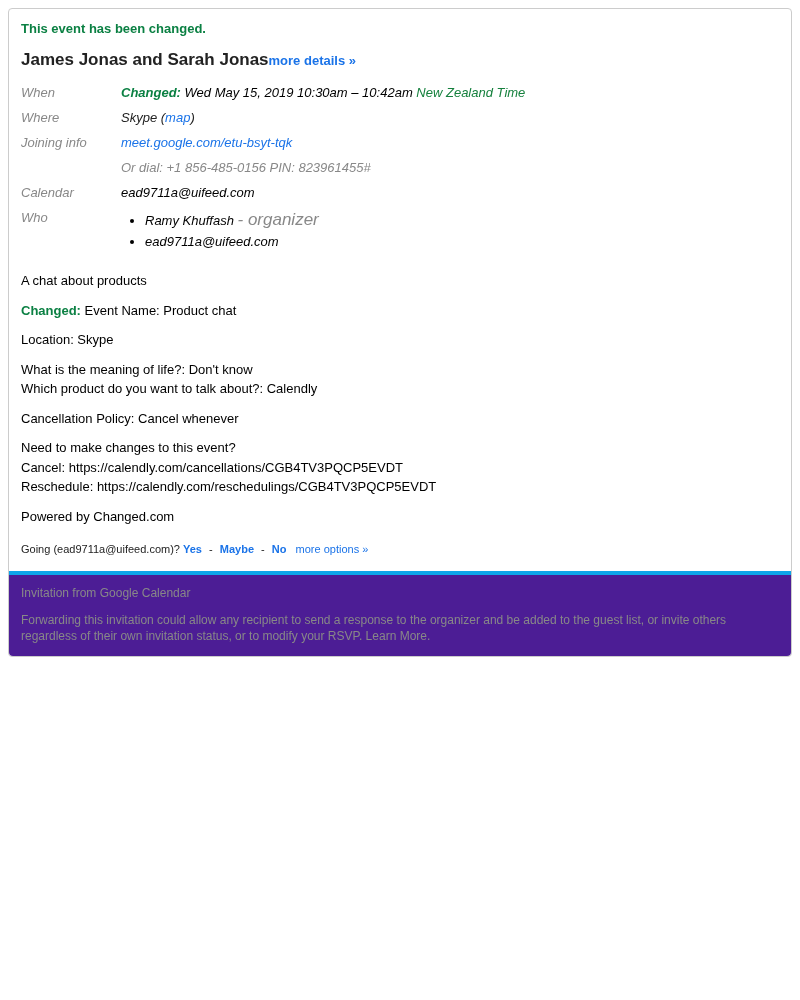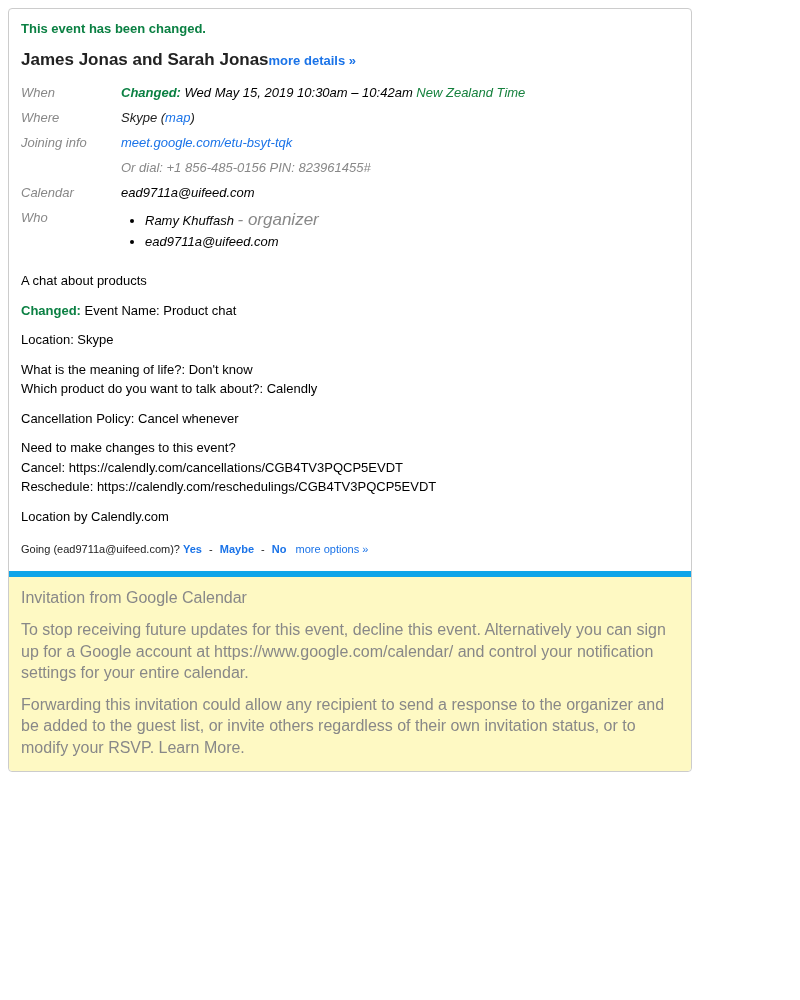--- a/index.html
+++ b/index.html
@@ -9,21 +9,21 @@
     }
     body {
       font-family: Arial, Helvetica, sans-serif;
       font-size: 13px;
       padding: 8px;
       background: #fff;
     }
     .container {
       border: 1px solid #ccc;
       border-radius: 4px;
-      width: 684px;
+      width: 784px;
     }
     .main-content {
       padding: 12px 12px 8px 12px;
     }
     .changed-banner {
       color: #0B8043;
       font-weight: bold;
       font-size: 13px;
       margin-bottom: 14px;
     }
@@ -117,24 +117,24 @@
     .rsvp-sep {
       color: #222;
       margin: 0 4px;
     }
     .more-options {
       color: #1a73e8;
       text-decoration: none;
       margin-left: 6px;
     }
     .footer {
-      border-top: 6px solid #0ea5e9;
-      background: #fef9c3;
+      border-top: 4px solid #0ea5e9;
+      background: #4c1d95;
       padding: 10px 12px 12px 12px;
-      font-size: 16px;
+      font-size: 12px;
       color: #888;
       border-bottom-left-radius: 4px;
       border-bottom-right-radius: 4px;
     }
     .footer p {
       margin-bottom: 10px;
       line-height: 1.35;
     }
     .footer p:last-child {
       margin-bottom: 0;
@@ -202,32 +202,31 @@
         <span class="changed-label">Changed:</span>
         <span>Event Name: Product chat</span>
       </p>
       <p>Location: Skype</p>
       <p class="tight">What is the meaning of life?: Don't know</p>
       <p>Which product do you want to talk about?: Calendly</p>
       <p>Cancellation Policy: Cancel whenever</p>
       <p class="tight">Need to make changes to this event?</p>
       <p class="tight">Cancel: https://calendly.com/cancellations/CGB4TV3PQCP5EVDT</p>
       <p>Reschedule: https://calendly.com/reschedulings/CGB4TV3PQCP5EVDT</p>
-      <p>Location by Calendly.com</p>
+      <p>Powered by Changed.com</p>
     </div>
 
     <div class="going-row">
       <span class="going-text">Going (ead9711a@uifeed.com)?  </span>
       <a href="#" class="rsvp-link">Yes</a>
       <span class="rsvp-sep">-</span>
       <a href="#" class="rsvp-link">Maybe</a>
       <span class="rsvp-sep">-</span>
       <a href="#" class="rsvp-link">No</a>
       <a href="#" class="more-options">more options »</a>
     </div>
   </div>
 
   <div class="footer">
     <p>Invitation from Google Calendar</p>
-    <p>To stop receiving future updates for this event, decline this event. Alternatively you can sign up for a Google account at https://www.google.com/calendar/ and control your notification settings for your entire calendar.</p>
     <p>Forwarding this invitation could allow any recipient to send a response to the organizer and be added to the guest list, or invite others regardless of their own invitation status, or to modify your RSVP. Learn More.</p>
   </div>
 </div>
 
 </body></html>

